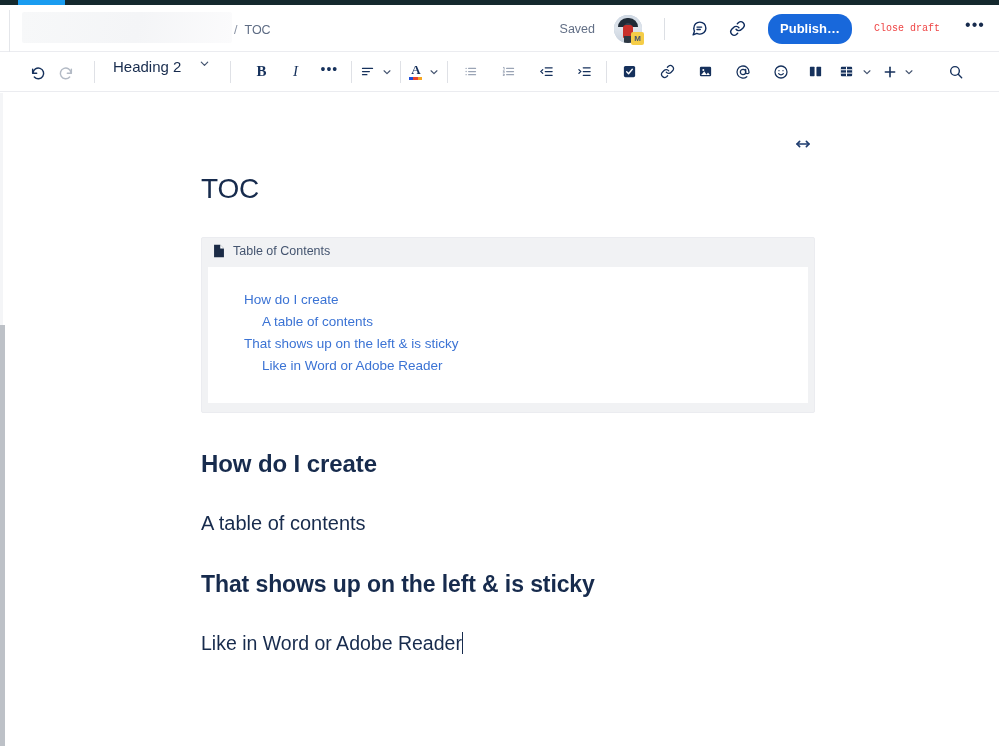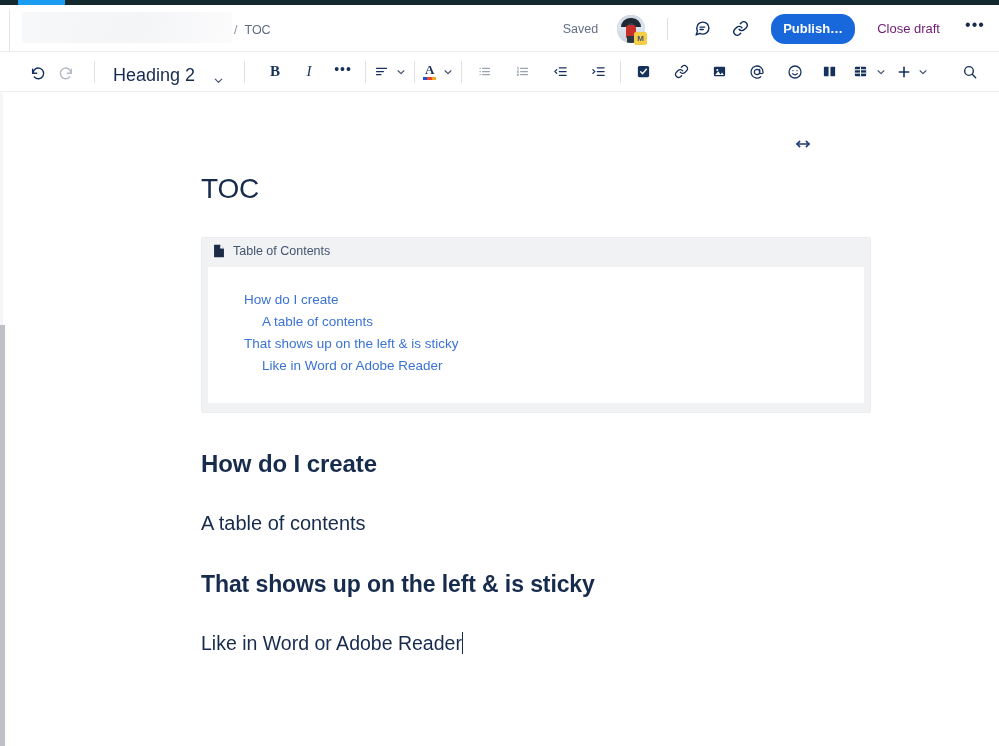--- a/index.html
+++ b/index.html
@@ -163,27 +163,27 @@
     cursor: pointer;
     margin-left: 8px;
     font-family: "Liberation Sans", sans-serif;
     white-space: nowrap;
   }
 
   #close-draft-button {
     height: 30px;
     padding: 0 10px;
     background: transparent;
-    color: #701a75;
-    font-size: 13px;
+    color: #ef4444;
+    font-size: 10px;
     border: none;
     border-radius: 3px;
     cursor: pointer;
     margin-left: 4px;
-    font-family: Liberation Sans, sans-serif;
+    font-family: Liberation Mono, monospace;
     white-space: nowrap;
   }
 
   #more-header-button {
     width: 28px; height: 30px;
     display: flex; align-items: center; justify-content: center;
     color: #172b4d;
     font-size: 16px;
     cursor: pointer;
     margin-left: 3px;
@@ -218,28 +218,28 @@
     width: 1px; height: 22px;
     background: #dfe1e6;
     margin: 0 8px;
   }
   .tb-gap-sm { width: 6px; }
   .tb-gap-md { width: 10px; }
   .tb-gap-lg { width: 16px; }
 
   #style-select {
     display: flex;
-    align-items: flex-end;
+    align-items: flex-start;
     gap: 18px;
     height: 28px;
     padding: 0 8px 0 10px;
     border-radius: 3px;
     cursor: pointer;
     color: #172b4d;
-    font-size: 18px;
+    font-size: 15px;
     white-space: nowrap;
   }
 
   
   #canvas {
     position: absolute;
     top: 93px; left: 0;
     width: 999px; height: 653px;
     background: #ffffff;
     overflow: hidden;
@@ -280,21 +280,21 @@
     font-weight: 400;
     color: #172b4d;
     letter-spacing: -0.2px;
     margin-top: 80px;
     line-height: 1.15;
   }
 
   
   #toc-macro {
     margin-top: 32px;
-    width: 670px;
+    width: 614px;
     background: #f1f2f4;
     border: 1px solid #ebecf0;
     border-radius: 2px;
     padding: 0 0 8px 0;
   }
   #toc-macro-header {
     height: 26px;
     display: flex;
     align-items: center;
     gap: 8px;

